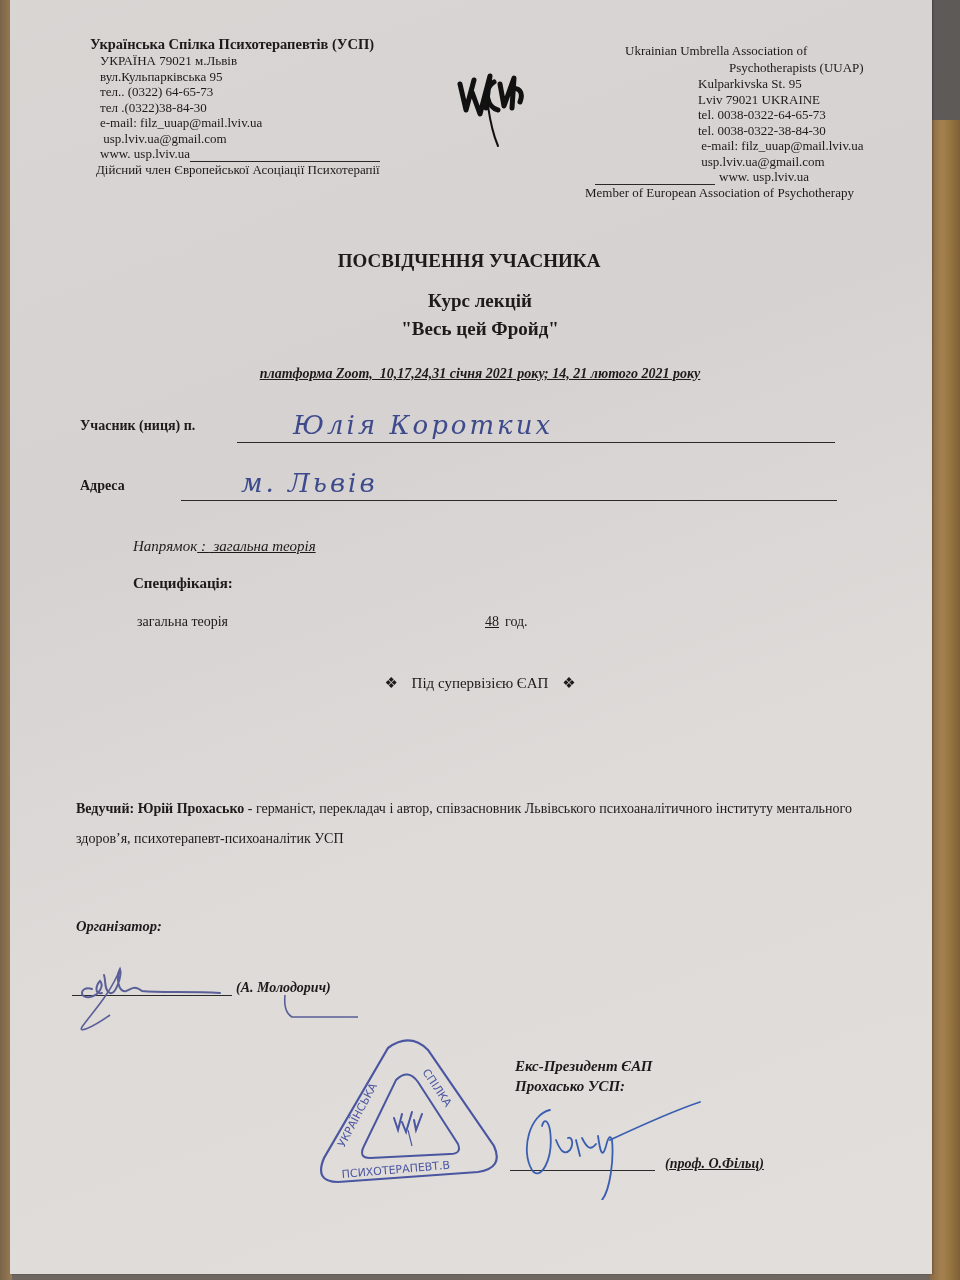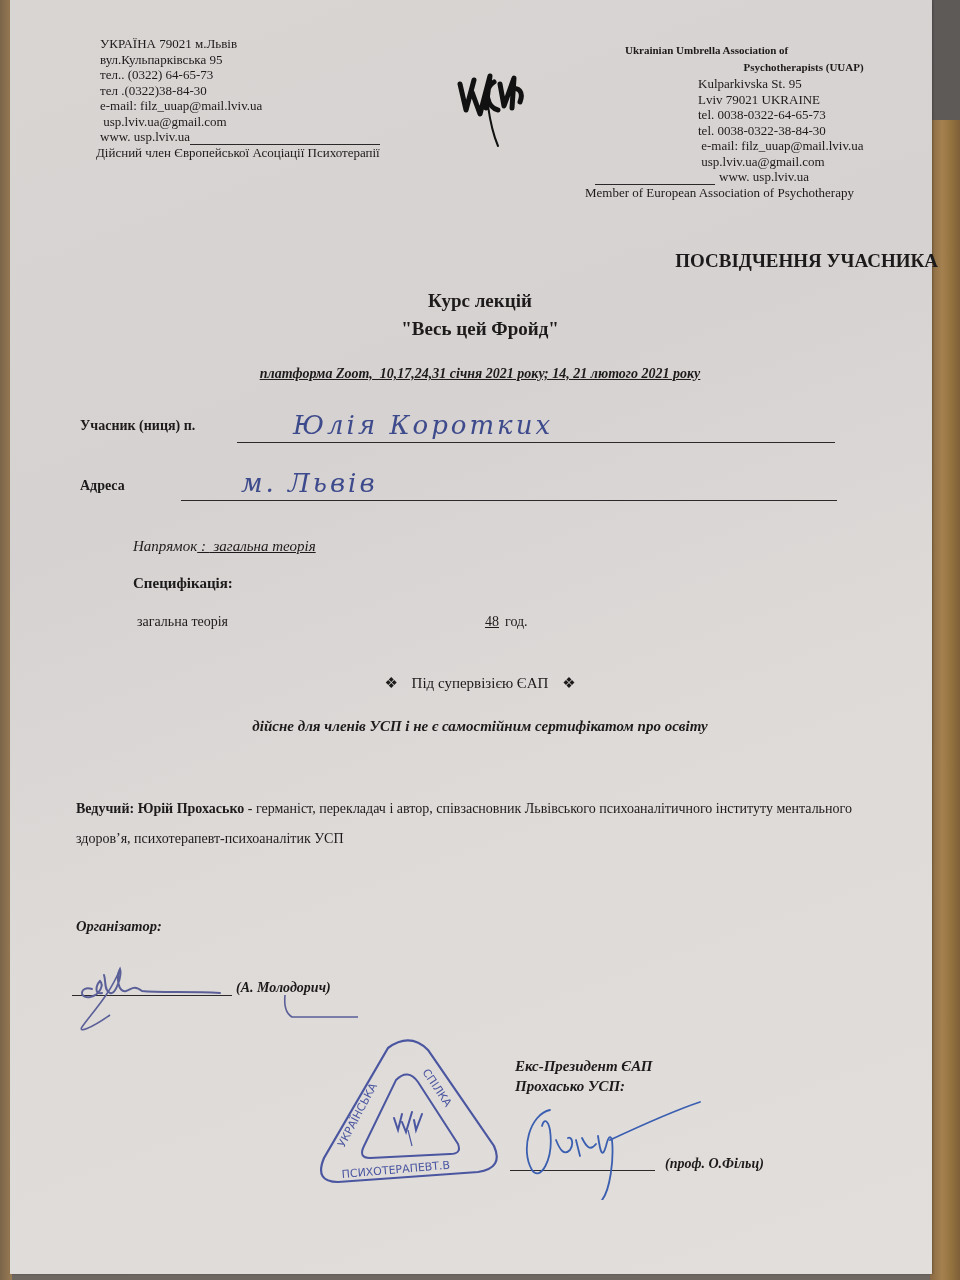--- a/index.html
+++ b/index.html
@@ -20,29 +20,29 @@
     }
     .paper {
       position: absolute; left: 10px; top: 0; width: 922px; height: 1274px;
       background: linear-gradient(160deg, #d9d5d3 0%, #d6d2d1 35%, #dedad8 60%, #e2dedc 100%);
       box-shadow: 1px 0 2px rgba(0,0,0,0.25);
     }
     .abs { position: absolute; }
     .hdr-left { left: 90px; top: 36px; font-size: 13px; line-height: 15.5px; }
     .hdr-left .org { font-weight: bold; font-size: 14.5px; line-height: 17px; }
     .hdr-right { left: 585px; top: 42px; font-size: 13px; line-height: 15.5px; }
-    .hdr-right .org { font-weight: bold; font-size: 11px; line-height: 17px; }
+    .hdr-right .org { font-weight: normal; font-size: 13px; line-height: 17px; }
     .hdr-right .org .l1 { display: block; padding-left: 40px; }
     .hdr-right .org .l2 { display: block; padding-left: 110px; }
     .hdr-right .addr { padding-left: 113px; }
     .hdr-right .web-line { display: flex; align-items: flex-end; }
     .uline-fill { display: inline-block; border-bottom: 1px solid #2a2828; height: 12px; }
     .logo { left: 452px; top: 62px; width: 80px; height: 90px; }
 
-    .title { left: 0; width: 938px; top: 250px; text-align: right; font-weight: bold; font-size: 19px; }
+    .title { left: 0; width: 938px; top: 250px; text-align: center; font-weight: bold; font-size: 19px; }
     .course-1 { left: 0; width: 960px; top: 290px; text-align: center; font-weight: bold; font-size: 19px; }
     .course-2 { left: 0; width: 960px; top: 318px; text-align: center; font-weight: bold; font-size: 19px; }
     .platform { left: 0; width: 960px; top: 366px; text-align: center; font-weight: bold; font-style: italic; font-size: 14px; text-decoration: underline; }
 
     .field-label { font-weight: bold; font-size: 14px; }
     .field-line { border-bottom: 1.5px solid #2b2929; height: 26px; }
     .handwriting {
       font-family: "DejaVu Serif", serif; font-style: italic; color: #3d4a8c;
       font-size: 26px; letter-spacing: 3px; position: absolute; top: -6px;
     }
@@ -61,33 +61,34 @@
     .lead .name { font-weight: bold; }
 
     .organizer { left: 76px; top: 918px; font-weight: bold; font-style: italic; font-size: 14.5px; }
     .org-sig-line { left: 72px; top: 995px; width: 160px; border-bottom: 1.5px solid #2b2929; }
     .org-name { left: 236px; top: 980px; font-weight: bold; font-style: italic; font-size: 14px; }
 
     .stamp { left: 318px; top: 1036px; width: 185px; height: 150px; }
 
     .pres { left: 515px; top: 1056px; font-weight: bold; font-style: italic; font-size: 15px; line-height: 20px; }
     .pres-line { left: 510px; top: 1170px; width: 145px; border-bottom: 1.5px solid #2b2929; }
-    .pres-name { left: 665px; top: 1156px; font-weight: bold; font-style: italic; font-size: 14px; }
+    .pres-name { left: 665px; top: 1156px; font-weight: bold; font-style: italic; font-size: 14px; text-decoration: underline; }
     .sig { position: absolute; }
   </style>
 </head>
 <body>
 
 <div class="desk-top"></div>
 <div class="desk-wood"></div>
 <div class="desk-left"></div>
 
 <div class="paper"></div>
 
 <div class="abs hdr-left">
+  <div class="org" style="width:300px;">Українська Спілка Психотерапевтів (УСП)</div>
   <div style="padding-left:10px;">УКРАЇНА 79021  м.Львів</div>
   <div style="padding-left:10px;">вул.Кульпарківська 95</div>
   <div style="padding-left:10px;">тел.. (0322) 64-65-73</div>
   <div style="padding-left:10px;">тел .(0322)38-84-30</div>
   <div style="padding-left:10px;">e-mail: filz_uuap@mail.lviv.ua</div>
   <div style="padding-left:10px; white-space:pre;"> usp.lviv.ua@gmail.com</div>
   <div style="display:flex; align-items:flex-end; padding-left:10px;">
     <span>www. usp.lviv.ua</span>
     <span class="uline-fill" style="width:190px;"></span>
   </div>
@@ -142,21 +143,20 @@
   <span class="num">48</span><span>год.</span>
 </div>
 
 <div class="abs supervision">
   <span>❖</span>
   <span style="padding:0 10px;">Під супервізією ЄАП</span>
   <span>❖</span>
 </div>
 
 <div class="abs notice">
-  <div>дійсне для членів УСП  і не є самостійним сертифікатом  про освіту</div>
 </div>
 
 <div class="abs lead">
   <span class="name">Ведучий:</span>
   <span class="name">Юрій Прохасько</span><span> - германіст, перекладач і автор, співзасновник Львівського психоаналітичного інституту ментального здоров’я, психотерапевт-психоаналітик УСП</span>
 </div>
 
 <div class="abs organizer">Організатор:</div>
 <div class="abs org-sig-line"></div>
 <svg class="sig" style="left:70px; top:955px;" width="300" height="80" viewBox="0 0 300 80">

